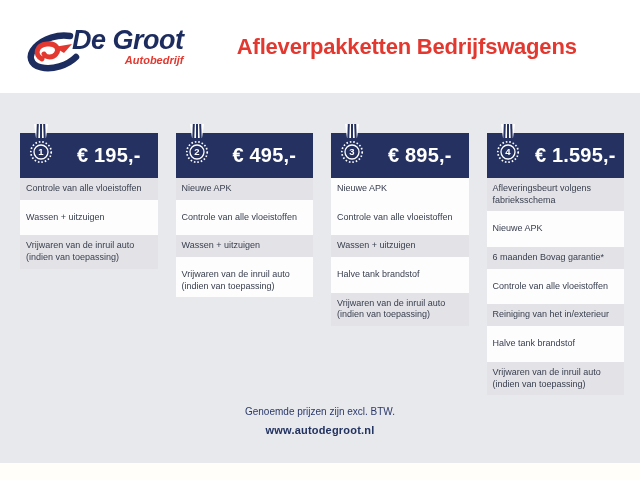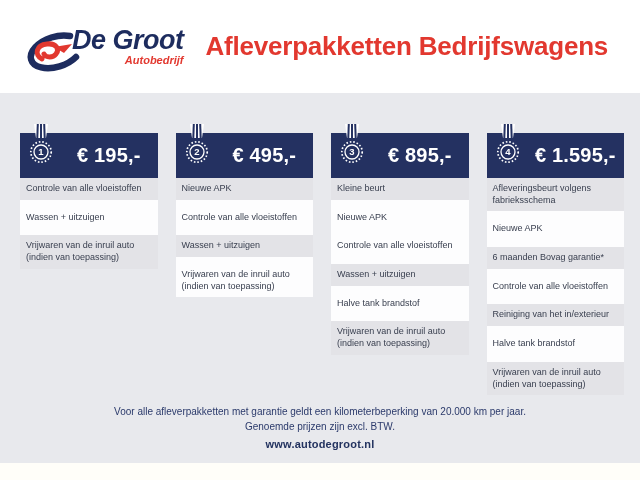--- a/index.html
+++ b/index.html
@@ -18,21 +18,21 @@
   .logo-brand {
     font-size:27px; font-weight:bold; font-style:italic;
     color:#1d2c5e; letter-spacing:-0.5px; line-height:1;
   }
   .logo-sub {
     font-size:11px; font-weight:bold; font-style:italic;
     color:#e2382f; line-height:1; margin-top:1px;
   }
   .page-title {
     flex:1; text-align:center; color:#e2382f;
-    font-size:26px; font-weight:600; letter-spacing:-0.2px;
+    font-size:22px; font-weight:600; letter-spacing:-0.2px;
     padding-left:10px;
   }
 
   
   .content { height:370px; background:#e8e9ed; position:relative; }
 
   .packages-row {
     display:flex; gap:18px; padding:40px 16px 0 20px;
     align-items:flex-start;
   }
@@ -137,21 +137,20 @@
         <line x1="10.8" y1="0" x2="10.3" y2="14" stroke="#243161" stroke-width="2"></line>
         <line x1="14" y1="0" x2="14" y2="14" stroke="#243161" stroke-width="2"></line>
         <line x1="17.2" y1="0" x2="17.7" y2="14" stroke="#243161" stroke-width="2"></line>
         <circle cx="14" cy="28" r="10.2" fill="#243161" stroke="#ffffff" stroke-width="1.7" stroke-dasharray="1.6 1.9"></circle>
         <circle cx="14" cy="28" r="7" fill="none" stroke="#ffffff" stroke-width="1.3"></circle>
         <text class="medal-num" x="14" y="31.4" text-anchor="middle" font-size="9.5" font-weight="bold" fill="#ffffff" font-family="Liberation Sans, sans-serif">3</text>
       </svg>
       <span class="package-price">€ 895,-</span>
     </div>
     <div class="package-body">
-            <div class="package-item shaded">Kleine beurt</div>
             <div class="package-item">Nieuwe APK</div>
             <div class="package-item">Controle van alle vloeistoffen</div>
             <div class="package-item shaded">Wassen + uitzuigen</div>
             <div class="package-item">Halve tank brandstof</div>
             <div class="package-item shaded">Vrijwaren van de inruil auto (indien van toepassing)</div>
           </div>
   </div>
 
   <div class="package">
     <div class="package-header">
@@ -171,20 +170,19 @@
             <div class="package-item">Nieuwe APK</div>
             <div class="package-item shaded">6 maanden Bovag garantie*</div>
             <div class="package-item">Controle van alle vloeistoffen</div>
             <div class="package-item shaded">Reiniging van het in/exterieur</div>
             <div class="package-item">Halve tank brandstof</div>
             <div class="package-item shaded">Vrijwaren van de inruil auto (indien van toepassing)</div>
           </div>
   </div>
 </div>
     <div class="disclaimer" id="disclaimer">
-        <div>Voor alle afleverpakketten met garantie geldt een kilometerbeperking van 20.000 km per jaar.</div>
         <div>Genoemde prijzen zijn excl. BTW.</div>
       </div>
     <div class="website">www.autodegroot.nl</div>
   </main>
 
   <div class="bottom-strip"></div>
 </div>
 
 </body></html>

